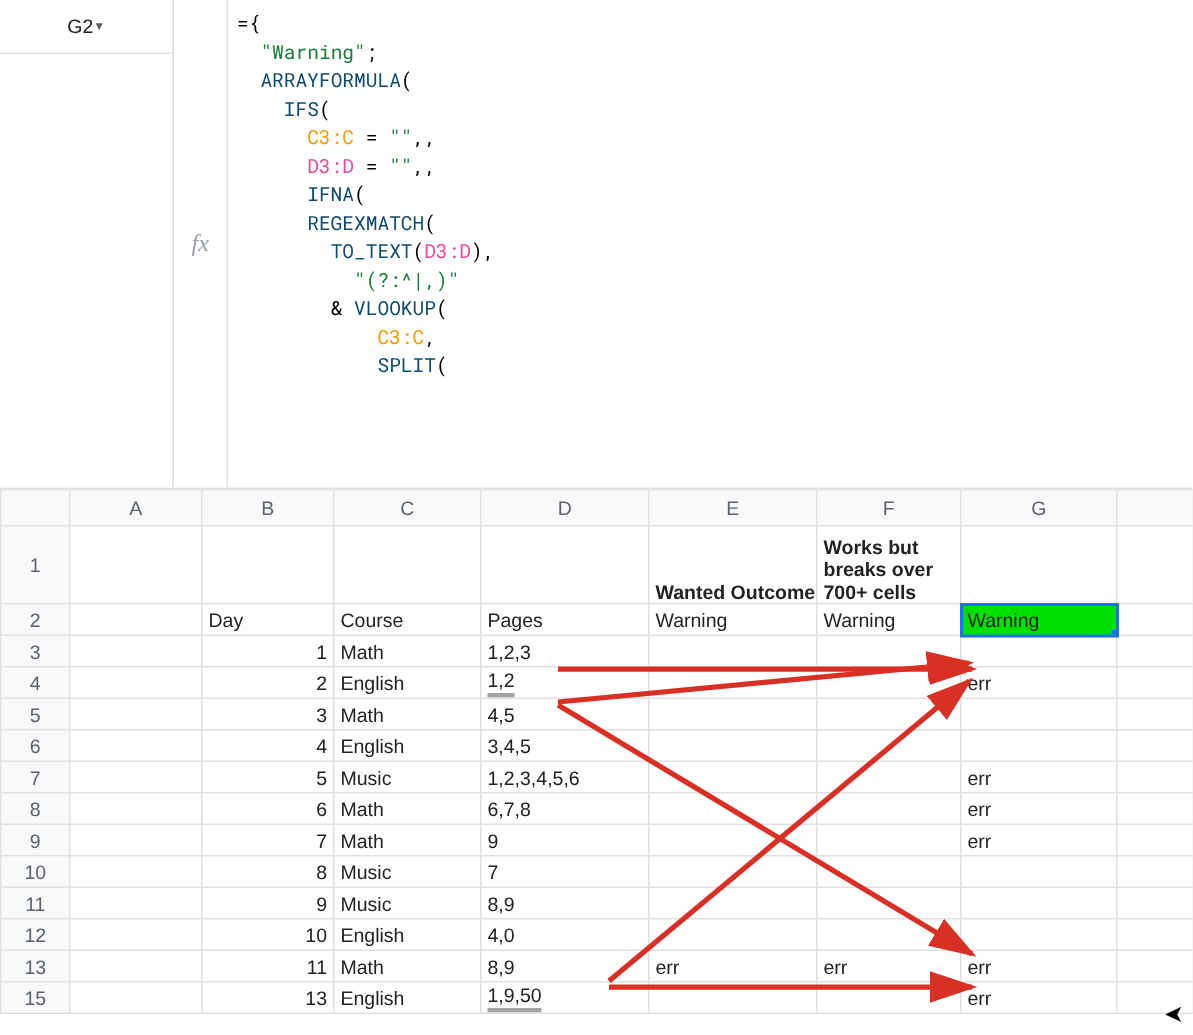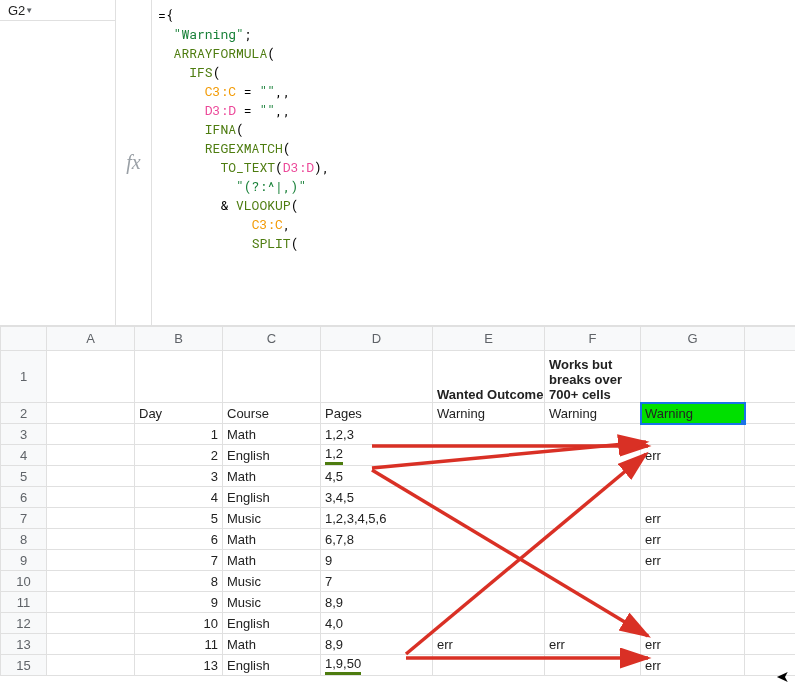--- a/index.html
+++ b/index.html
@@ -20,64 +20,64 @@
     display: flex;
     border-bottom: 1px solid #e0e0e0;
     height: 326px;
   }
   .namebox-col {
     width: 116px;
     display: flex;
     flex-direction: column;
   }
   .namebox {
-    height: 21px;
+    height: 36px;
     display: flex;
     align-items: center;
     padding: 0 8px;
     border-right: 1px solid #e0e0e0;
     border-bottom: 1px solid #e0e0e0;
     background: #fff;
     font-size: 13px;
     color: #222;
-    justify-content: flex-start;
+    justify-content: center;
   }
   .namebox .chev { font-size: 8px; color: #5f6368; }
   .namebox-fill {
     flex: 1;
     border-right: 1px solid #e0e0e0;
     background: #fff;
   }
 
   .fxcol {
     width: 36px;
     display: flex;
     align-items: center;
     justify-content: center;
     font-style: italic;
     color: #9aa0a6;
     font-family: "Times New Roman", serif;
-    font-size: 20px;
+    font-size: 16px;
     border-right: 1px solid #e0e0e0;
     background: #fff;
   }
 
   .formula-area {
     flex: 1;
     padding: 6px 10px 6px 6px;
     font-family: "Menlo","Consolas","Roboto Mono",monospace;
     font-size: 13px;
     line-height: 19px;
     white-space: pre;
     overflow: auto;
     color: #000;
   }
   .tok-eq   { color:#000; }
   .tok-str  { color:#188038; }
-  .tok-fn   { color:#4d7c0f; }
+  .tok-fn   { color:#0c4a6e; }
   .tok-rng1 { color:#f29900; }           
   .tok-rng2 { color:#ec4899; }           
   .tok-punc { color:#000; }
 
   
   .sheet {
     position: relative;
   }
   table.grid {
     border-collapse: collapse;
@@ -133,21 +133,21 @@
     content:"";
     position:absolute;
     right:-3px; bottom:-3px;
     width:6px;height:6px;
     background:#1a73e8;
   }
 
   
   .red-under {
     display:inline-block;
-    border-bottom:3px solid #4d7c0f;
+    border-bottom:3px solid #a3a3a3;
     padding-bottom:1px;
     line-height:14px;
   }
 
   
   svg.overlay {
     position:absolute;
     left:0;
     top:0;
     pointer-events:none;

